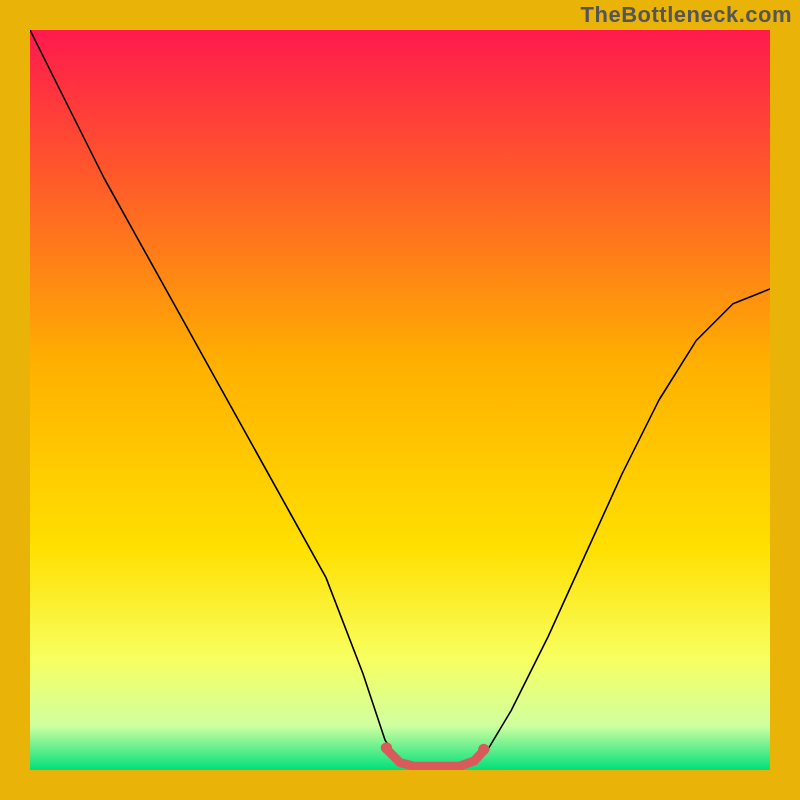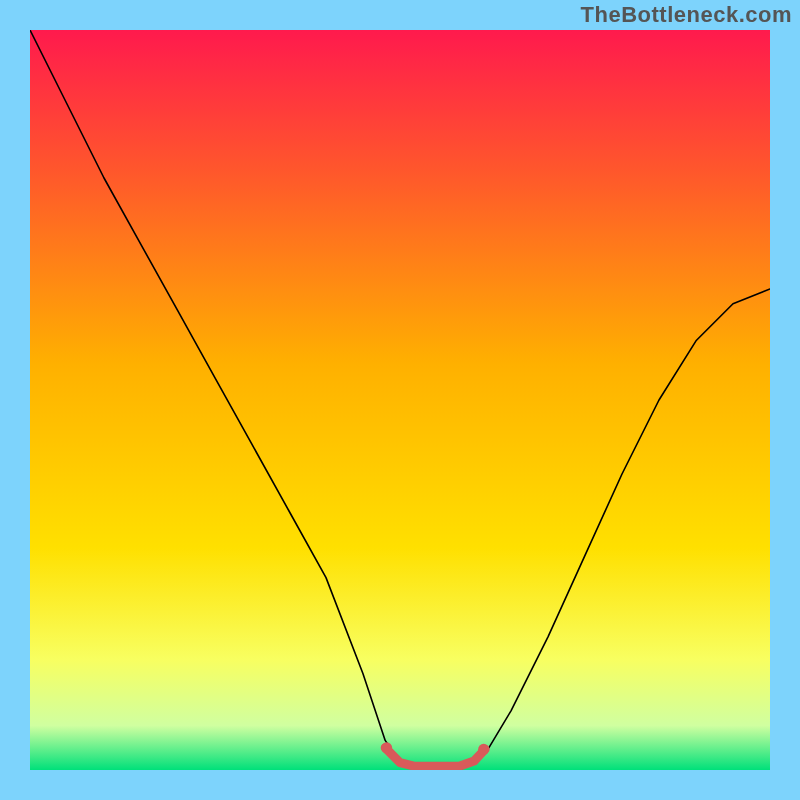--- a/index.html
+++ b/index.html
@@ -7,21 +7,21 @@
     padding: 0;
     width: 800px;
     height: 800px;
     overflow: hidden;
     font-family: Arial, Helvetica, sans-serif;
   }
   .container {
     position: relative;
     width: 800px;
     height: 800px;
-    background: #7dd3fc;
+    background: #eab308;
   }
   .watermark {
     position: absolute;
     top: 2px;
     right: 8px;
     color: #555;
     font-size: 22px;
     font-weight: bold;
     z-index: 10;
     letter-spacing: 0.5px;

